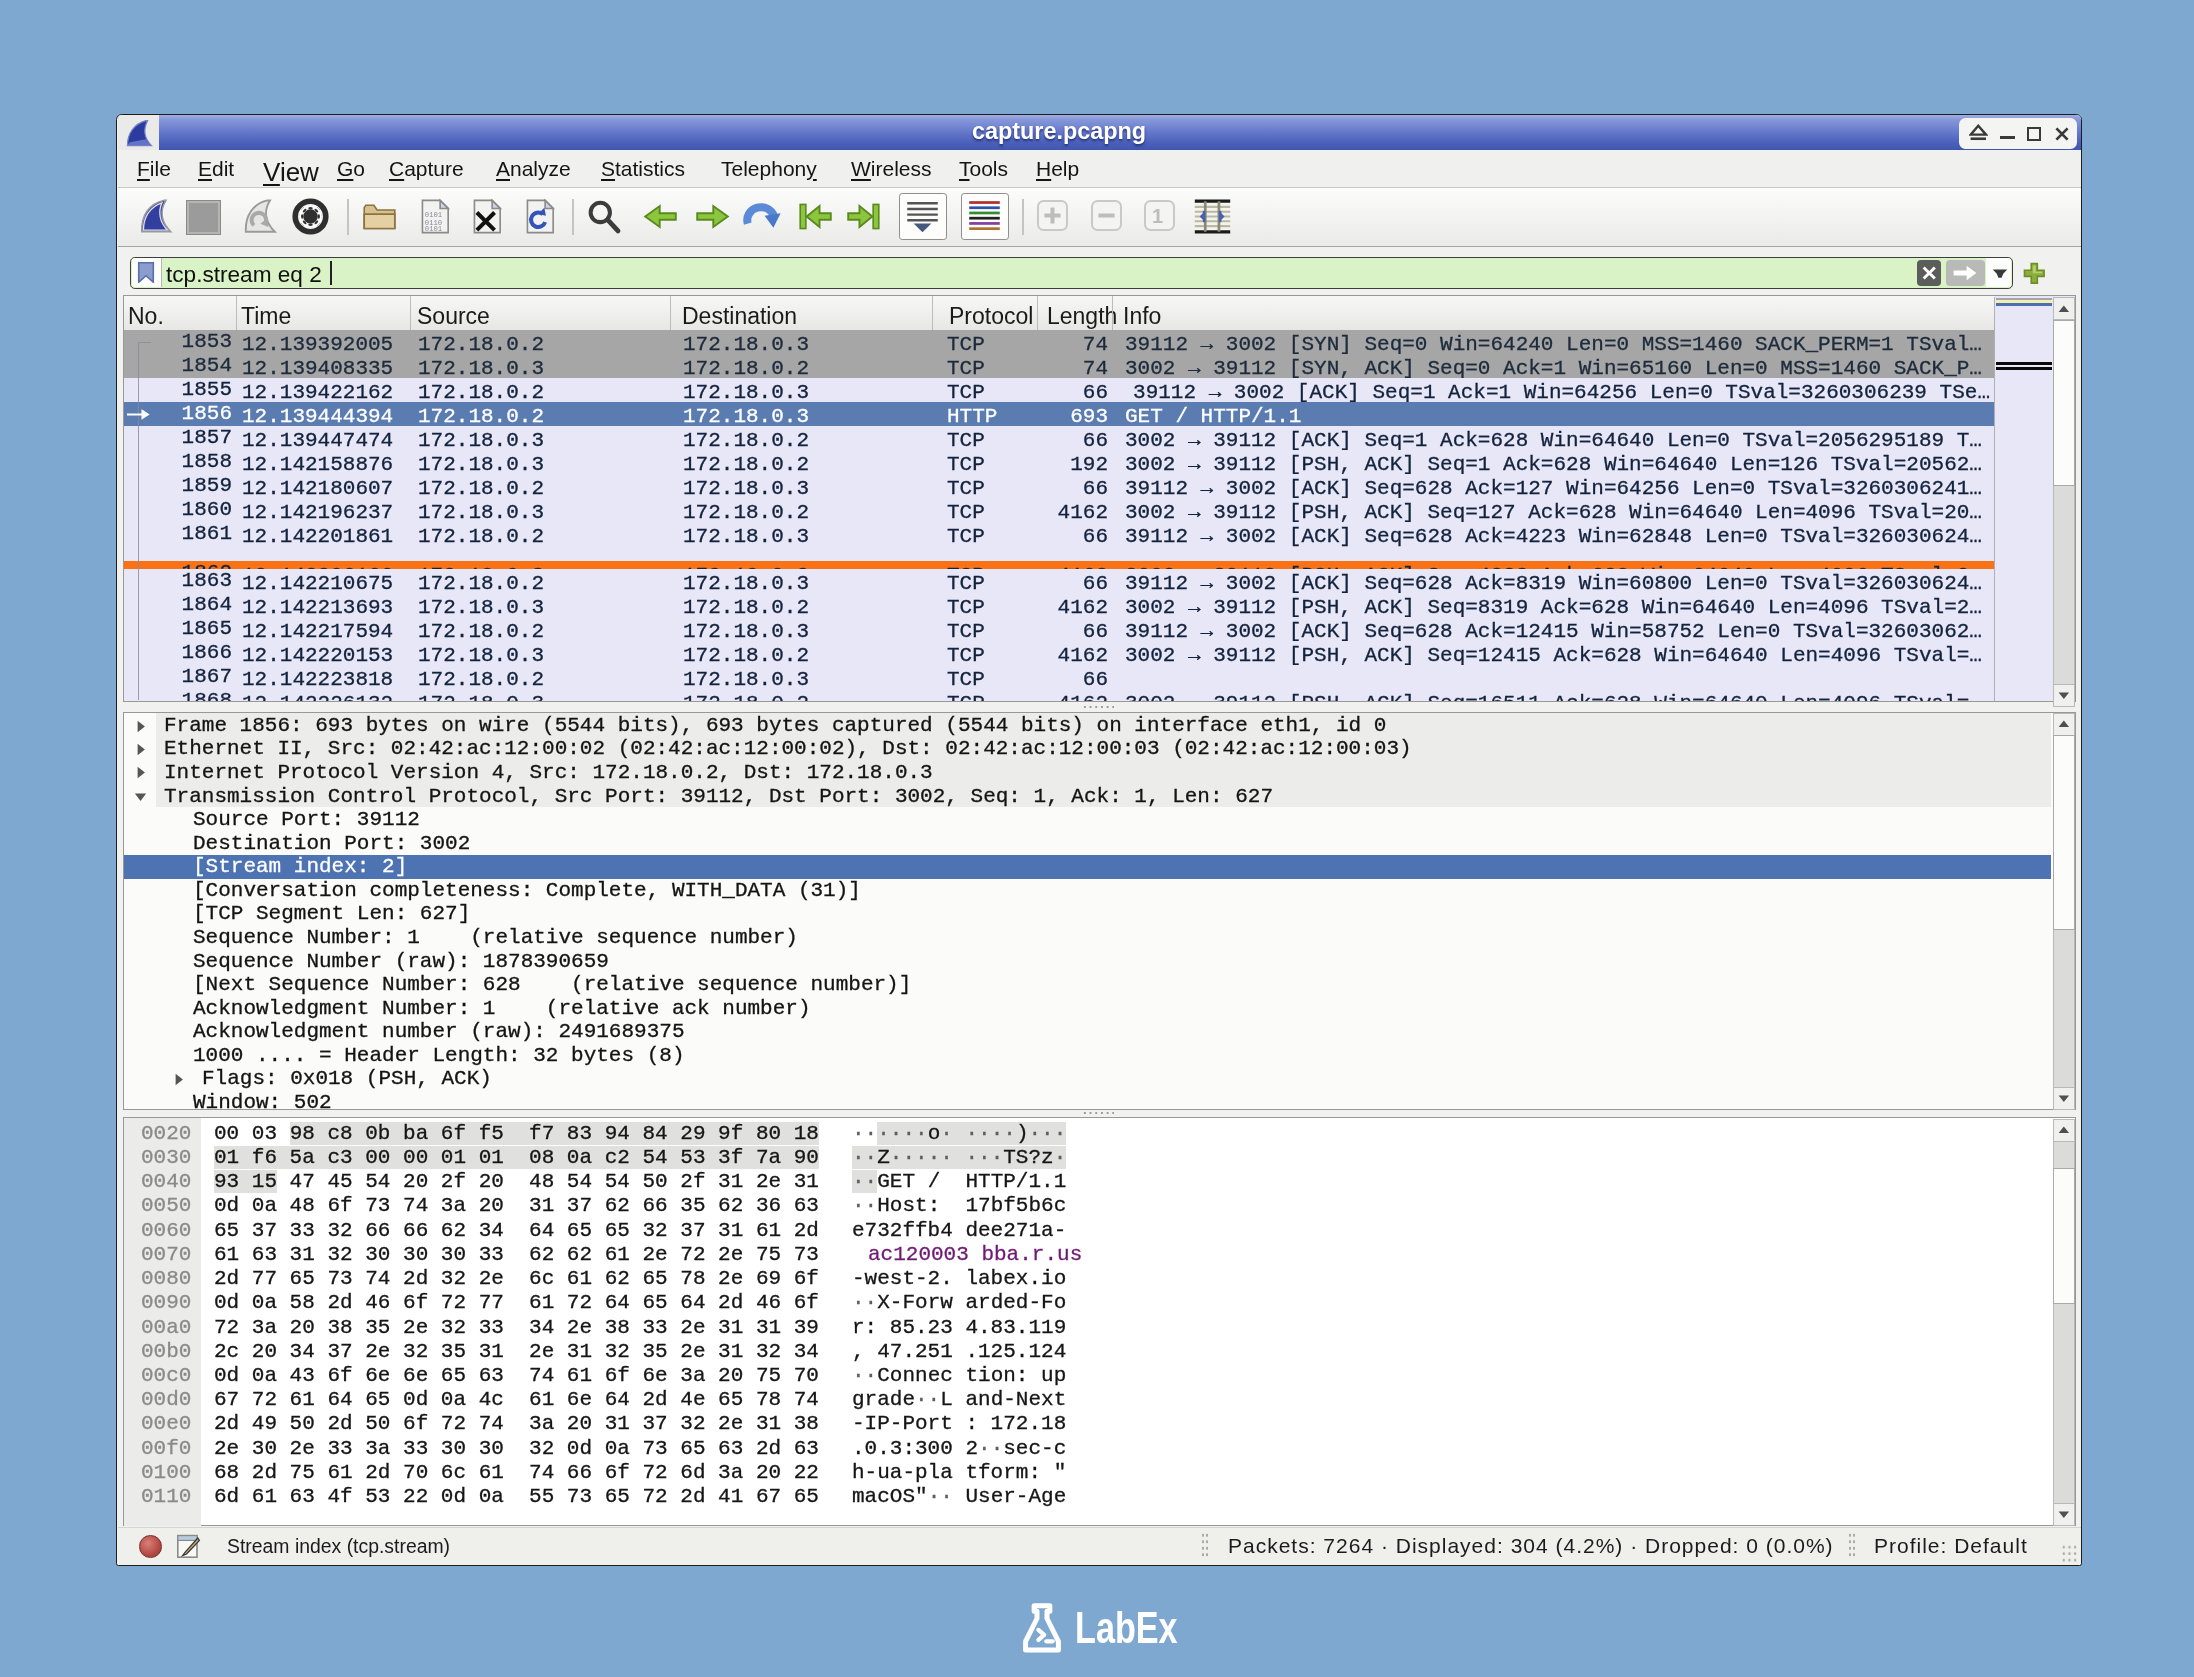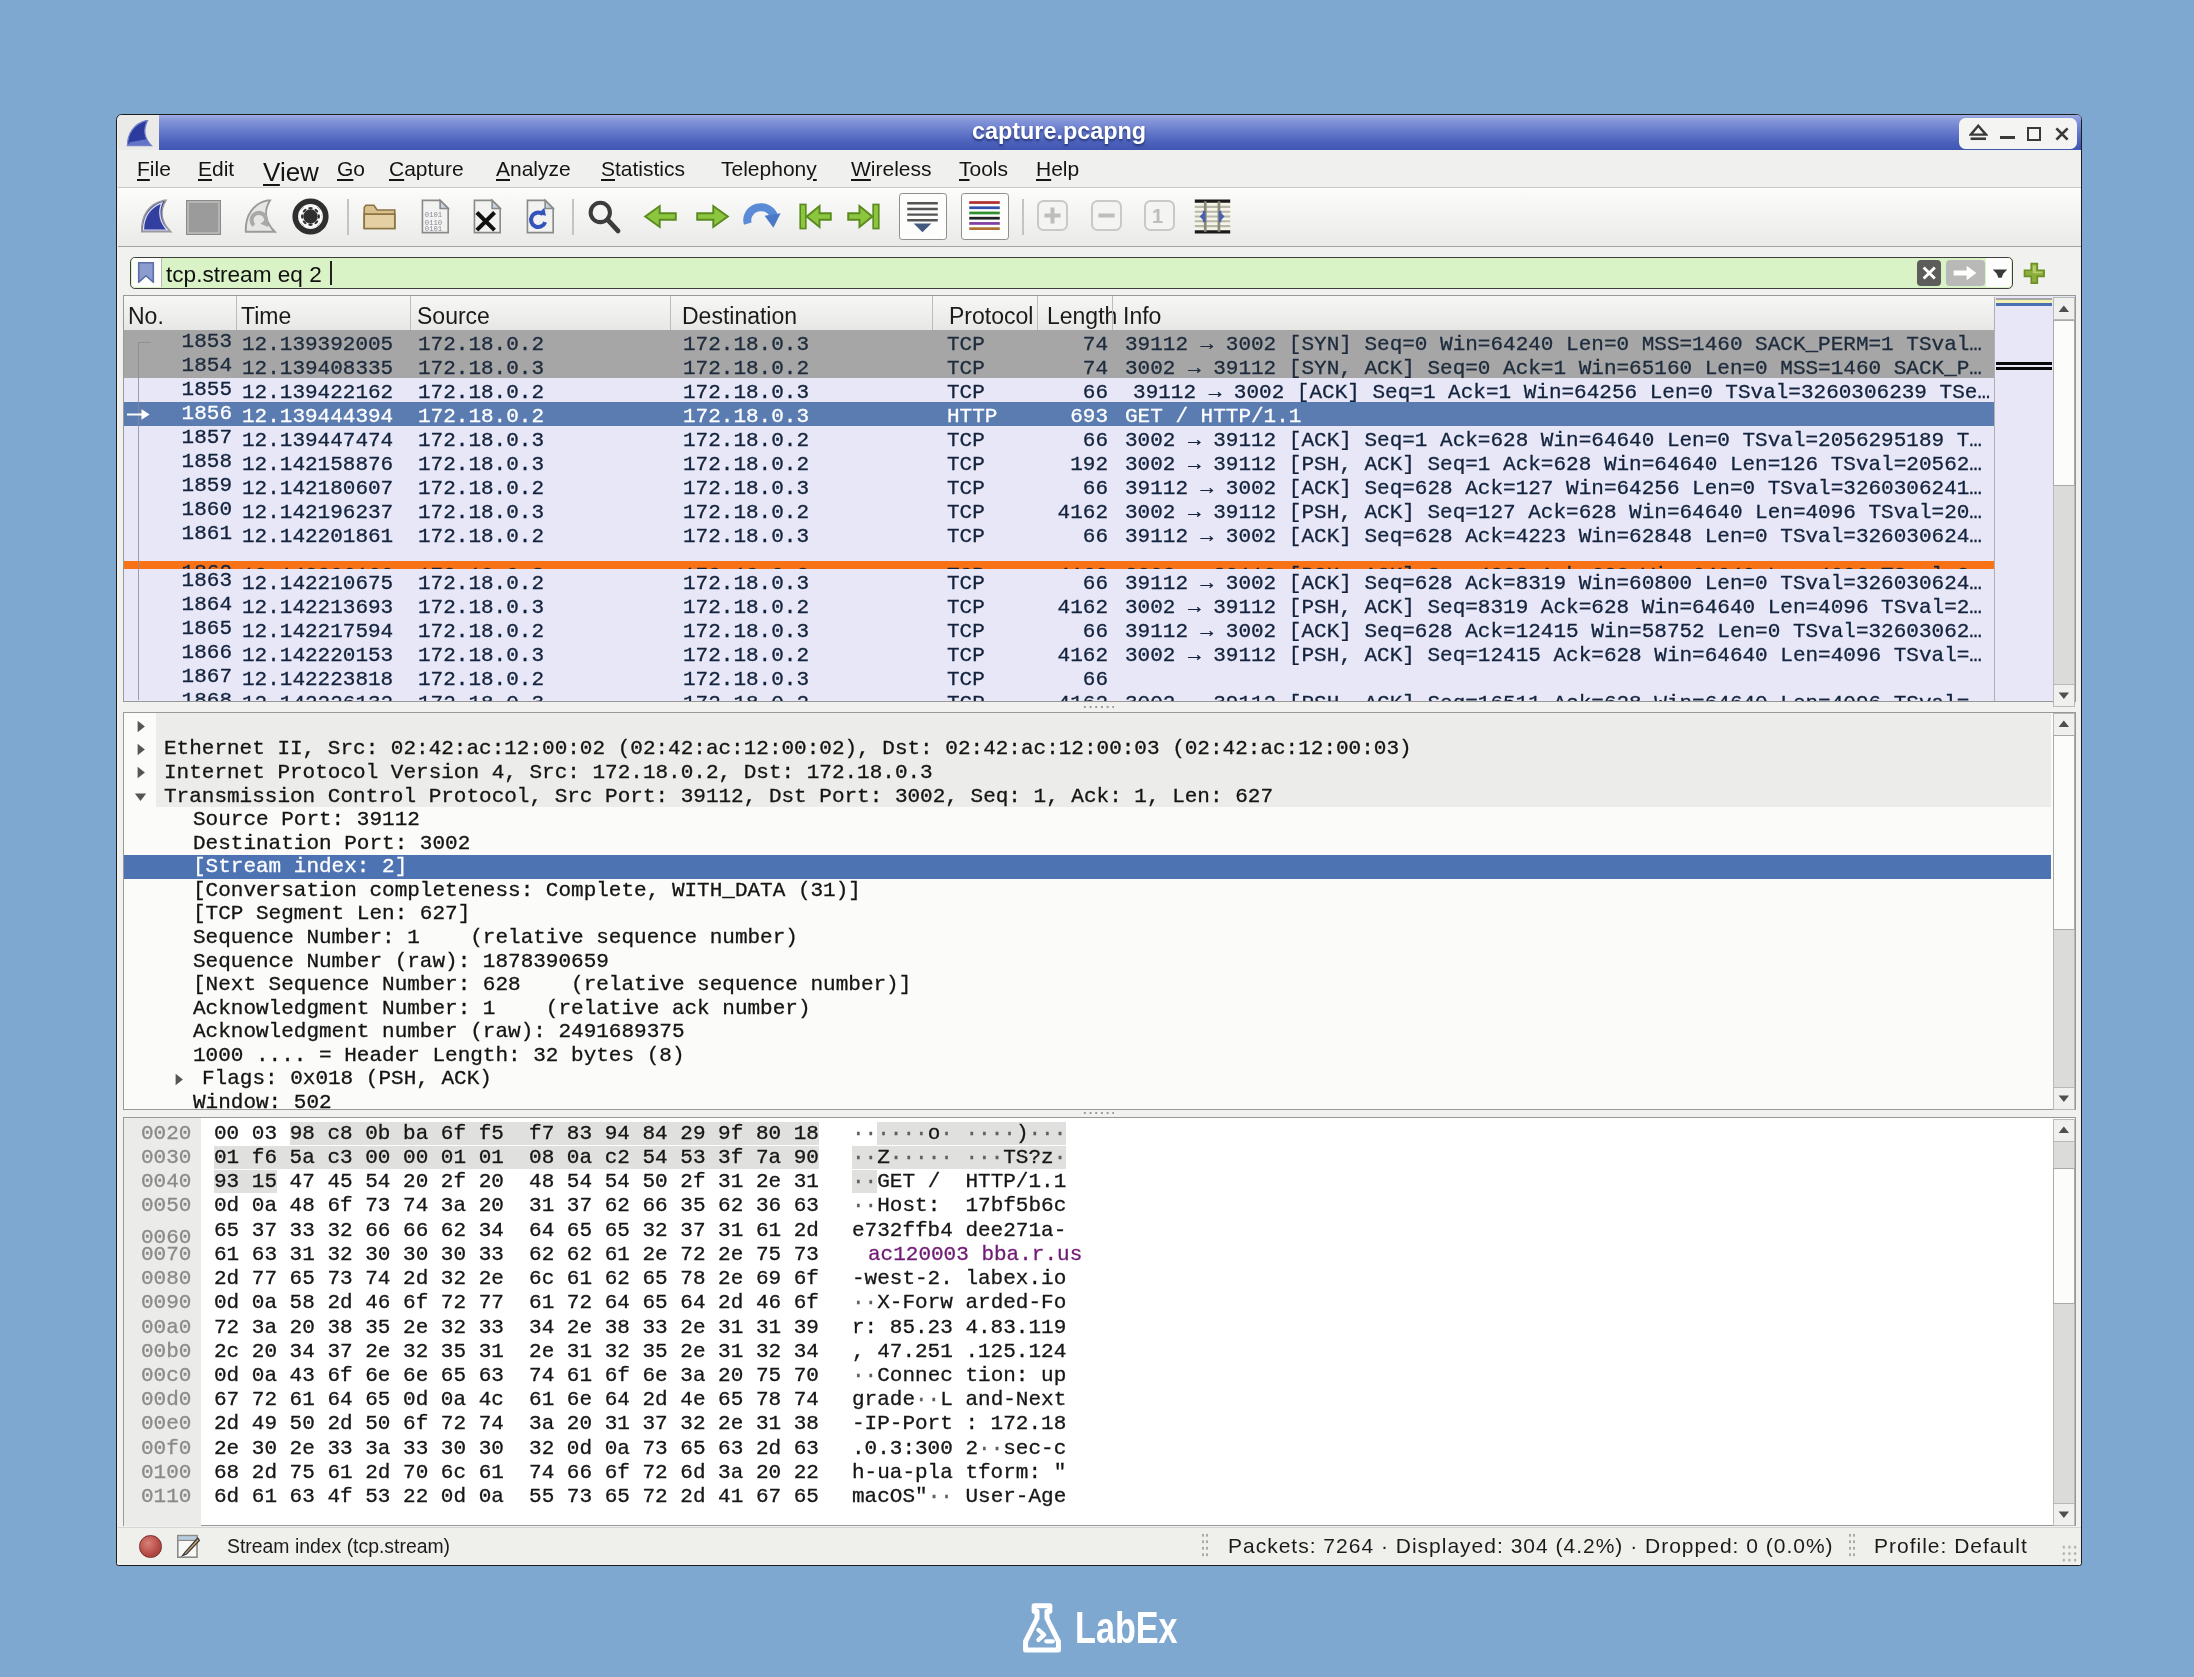--- a/index.html
+++ b/index.html
@@ -349,20 +349,21 @@
   </svg>
 <div class="abs" style="left:2053px;top:684px;width:22px;height:22.6px;background:#f0f0ee;border:0.8px solid #b9b9b7;box-sizing:border-box;"></div>
 <svg class="abs" style="left:2057px;top:691px;" width="13.7" height="9.7" viewBox="0 0 17 12">
     <path d="M2 2 L15 2 L8.5 10 Z" fill="#4f4f4f"></path>
   </svg>
 <div class="abs" style="left:2053px;top:320px;width:22px;height:166px;background:#fcfcfb;border:0.8px solid #a9a9a7;box-sizing:border-box;"></div>
 <div class="abs" style="left:1082px;top:706px;width:32px;height:2.4px;background-image:radial-gradient(circle,#9a9a98 1px,transparent 1.1px);background-size:5.7px 2.4px;"></div>
 <div class="pane" style="left:123px;top:712px;width:1953px;height:398px;background:#fbfbfa;"></div>
 <div class="abs" style="left:124px;top:713px;width:1927px;height:396px;overflow:hidden;">
 <div class="abs" style="left:31.5px;top:0;width:1896px;height:94px;background:#ececea;"></div>
+<div class="abs mono" style="left:40px;top:0.8px;height:23.6px;line-height:23.6px;font-size:21px;color:#141414;">Frame 1856: 693 bytes on wire (5544 bits), 693 bytes captured (5544 bits) on interface eth1, id 0</div>
 <svg class="abs" style="left:12px;top:6.5px;" width="9.7" height="13" viewBox="0 0 12 16">
       <path d="M2 1 L11 8 L2 15 Z" fill="#555"></path>
     </svg>
 <div class="abs mono" style="left:40px;top:24.4px;height:23.6px;line-height:23.6px;font-size:21px;color:#141414;">Ethernet II, Src: 02:42:ac:12:00:02 (02:42:ac:12:00:02), Dst: 02:42:ac:12:00:03 (02:42:ac:12:00:03)</div>
 <svg class="abs" style="left:12px;top:30px;" width="9.7" height="13" viewBox="0 0 12 16">
       <path d="M2 1 L11 8 L2 15 Z" fill="#555"></path>
     </svg>
 <div class="abs mono" style="left:40px;top:48px;height:23.6px;line-height:23.6px;font-size:21px;color:#141414;">Internet Protocol Version 4, Src: 172.18.0.2, Dst: 172.18.0.3</div>
 <svg class="abs" style="left:12px;top:53px;" width="9.7" height="13" viewBox="0 0 12 16">
       <path d="M2 1 L11 8 L2 15 Z" fill="#555"></path>
@@ -400,21 +401,21 @@
   </svg>
 <div class="abs" style="left:2053px;top:735px;width:22px;height:195px;background:#fcfcfb;border:0.8px solid #a9a9a7;box-sizing:border-box;"></div>
 <div class="abs" style="left:1082px;top:1112px;width:32px;height:2.4px;background-image:radial-gradient(circle,#9a9a98 1px,transparent 1.1px);background-size:5.7px 2.4px;"></div>
 <div class="pane" style="left:123px;top:1117px;width:1953px;height:409px;background:#ffffff;"></div>
 <div class="abs" style="left:124px;top:1118px;width:77px;height:408px;background:#ebebe9;"></div>
 <div class="abs" style="left:124px;top:1121px;width:1927px;height:404px;overflow:hidden;">
 <div class="abs mono" style="left:0;top:0.8px;height:24px;line-height:24px;font-size:21px;"><span class="abs" style="top:0;left:17px;color:#8a8a8a;">0020</span><span class="abs" style="top:0;left:90px;color:#161616;">00 03 <span class="hl">98 c8 0b ba 6f f5  f7 83 94 84 29 9f 80 18</span></span><span class="abs" style="top:0;left:728px;color:#161616;"><i>··</i><span class="hl"><i>····</i>o<i>·</i> <i>····</i>)<i>···</i></span></span></div>
 <div class="abs mono" style="left:0;top:25px;height:24px;line-height:24px;font-size:21px;"><span class="abs" style="top:0;left:17px;color:#8a8a8a;">0030</span><span class="abs" style="top:0;left:90px;color:#161616;"><span class="hl">01 f6 5a c3 00 00 01 01  08 0a c2 54 53 3f 7a 90</span></span><span class="abs" style="top:0;left:728px;color:#161616;"><span class="hl"><i>··</i>Z<i>·····</i> <i>···</i>TS?z<i>·</i></span></span></div>
 <div class="abs mono" style="left:0;top:49px;height:24px;line-height:24px;font-size:21px;"><span class="abs" style="top:0;left:17px;color:#8a8a8a;">0040</span><span class="abs" style="top:0;left:90px;color:#161616;"><span class="hl">93 15</span> 47 45 54 20 2f 20  48 54 54 50 2f 31 2e 31</span><span class="abs" style="top:0;left:728px;color:#161616;"><span class="hl"><i>··</i></span>GET /  HTTP/1.1</span></div>
 <div class="abs mono" style="left:0;top:73px;height:24px;line-height:24px;font-size:21px;"><span class="abs" style="top:0;left:17px;color:#8a8a8a;">0050</span><span class="abs" style="top:0;left:90px;color:#161616;">0d 0a 48 6f 73 74 3a 20  31 37 62 66 35 62 36 63</span><span class="abs" style="top:0;left:728px;color:#161616;"><i>··</i>Host:  17bf5b6c</span></div>
-<div class="abs mono" style="left:0;top:98px;height:24px;line-height:24px;font-size:21px;"><span class="abs" style="top:0;left:17px;color:#8a8a8a;margin-top:7px;">0060</span><span class="abs" style="top:0;left:90px;color:#161616;">65 37 33 32 66 66 62 34  64 65 65 32 37 31 61 2d</span><span class="abs" style="top:0;left:728px;color:#161616;">e732ffb4 dee271a-</span></div>
+<div class="abs mono" style="left:0;top:98px;height:24px;line-height:24px;font-size:21px;"><span class="abs" style="top:0;left:17px;color:#8a8a8a;">0060</span><span class="abs" style="top:0;left:90px;color:#161616;">65 37 33 32 66 66 62 34  64 65 65 32 37 31 61 2d</span><span class="abs" style="top:0;left:728px;color:#161616;">e732ffb4 dee271a-</span></div>
 <div class="abs mono" style="left:0;top:122px;height:24px;line-height:24px;font-size:21px;"><span class="abs" style="top:0;left:17px;color:#8a8a8a;">0070</span><span class="abs" style="top:0;left:90px;color:#161616;">61 63 31 32 30 30 30 33  62 62 61 2e 72 2e 75 73</span><span class="abs" style="top:0;left:728px;color:#701a75;margin-left:16px;">ac120003 bba.r.us</span></div>
 <div class="abs mono" style="left:0;top:146px;height:24px;line-height:24px;font-size:21px;"><span class="abs" style="top:0;left:17px;color:#8a8a8a;">0080</span><span class="abs" style="top:0;left:90px;color:#161616;">2d 77 65 73 74 2d 32 2e  6c 61 62 65 78 2e 69 6f</span><span class="abs" style="top:0;left:728px;color:#161616;">-west-2. labex.io</span></div>
 <div class="abs mono" style="left:0;top:170px;height:24px;line-height:24px;font-size:21px;"><span class="abs" style="top:0;left:17px;color:#8a8a8a;">0090</span><span class="abs" style="top:0;left:90px;color:#161616;">0d 0a 58 2d 46 6f 72 77  61 72 64 65 64 2d 46 6f</span><span class="abs" style="top:0;left:728px;color:#161616;"><i>··</i>X-Forw arded-Fo</span></div>
 <div class="abs mono" style="left:0;top:195px;height:24px;line-height:24px;font-size:21px;"><span class="abs" style="top:0;left:17px;color:#8a8a8a;">00a0</span><span class="abs" style="top:0;left:90px;color:#161616;">72 3a 20 38 35 2e 32 33  34 2e 38 33 2e 31 31 39</span><span class="abs" style="top:0;left:728px;color:#161616;">r: 85.23 4.83.119</span></div>
 <div class="abs mono" style="left:0;top:219px;height:24px;line-height:24px;font-size:21px;"><span class="abs" style="top:0;left:17px;color:#8a8a8a;">00b0</span><span class="abs" style="top:0;left:90px;color:#161616;">2c 20 34 37 2e 32 35 31  2e 31 32 35 2e 31 32 34</span><span class="abs" style="top:0;left:728px;color:#161616;">, 47.251 .125.124</span></div>
 <div class="abs mono" style="left:0;top:243px;height:24px;line-height:24px;font-size:21px;"><span class="abs" style="top:0;left:17px;color:#8a8a8a;">00c0</span><span class="abs" style="top:0;left:90px;color:#161616;">0d 0a 43 6f 6e 6e 65 63  74 61 6f 6e 3a 20 75 70</span><span class="abs" style="top:0;left:728px;color:#161616;"><i>··</i>Connec tion: up</span></div>
 <div class="abs mono" style="left:0;top:267px;height:24px;line-height:24px;font-size:21px;"><span class="abs" style="top:0;left:17px;color:#8a8a8a;">00d0</span><span class="abs" style="top:0;left:90px;color:#161616;">67 72 61 64 65 0d 0a 4c  61 6e 64 2d 4e 65 78 74</span><span class="abs" style="top:0;left:728px;color:#161616;">grade<i>··</i>L and-Next</span></div>
 <div class="abs mono" style="left:0;top:291px;height:24px;line-height:24px;font-size:21px;"><span class="abs" style="top:0;left:17px;color:#8a8a8a;">00e0</span><span class="abs" style="top:0;left:90px;color:#161616;">2d 49 50 2d 50 6f 72 74  3a 20 31 37 32 2e 31 38</span><span class="abs" style="top:0;left:728px;color:#161616;">-IP-Port : 172.18</span></div>
 <div class="abs mono" style="left:0;top:316px;height:24px;line-height:24px;font-size:21px;"><span class="abs" style="top:0;left:17px;color:#8a8a8a;">00f0</span><span class="abs" style="top:0;left:90px;color:#161616;">2e 30 2e 33 3a 33 30 30  32 0d 0a 73 65 63 2d 63</span><span class="abs" style="top:0;left:728px;color:#161616;">.0.3:300 2<i>··</i>sec-c</span></div>
 <div class="abs mono" style="left:0;top:340px;height:24px;line-height:24px;font-size:21px;"><span class="abs" style="top:0;left:17px;color:#8a8a8a;">0100</span><span class="abs" style="top:0;left:90px;color:#161616;">68 2d 75 61 2d 70 6c 61  74 66 6f 72 6d 3a 20 22</span><span class="abs" style="top:0;left:728px;color:#161616;">h-ua-pla tform: "</span></div>

